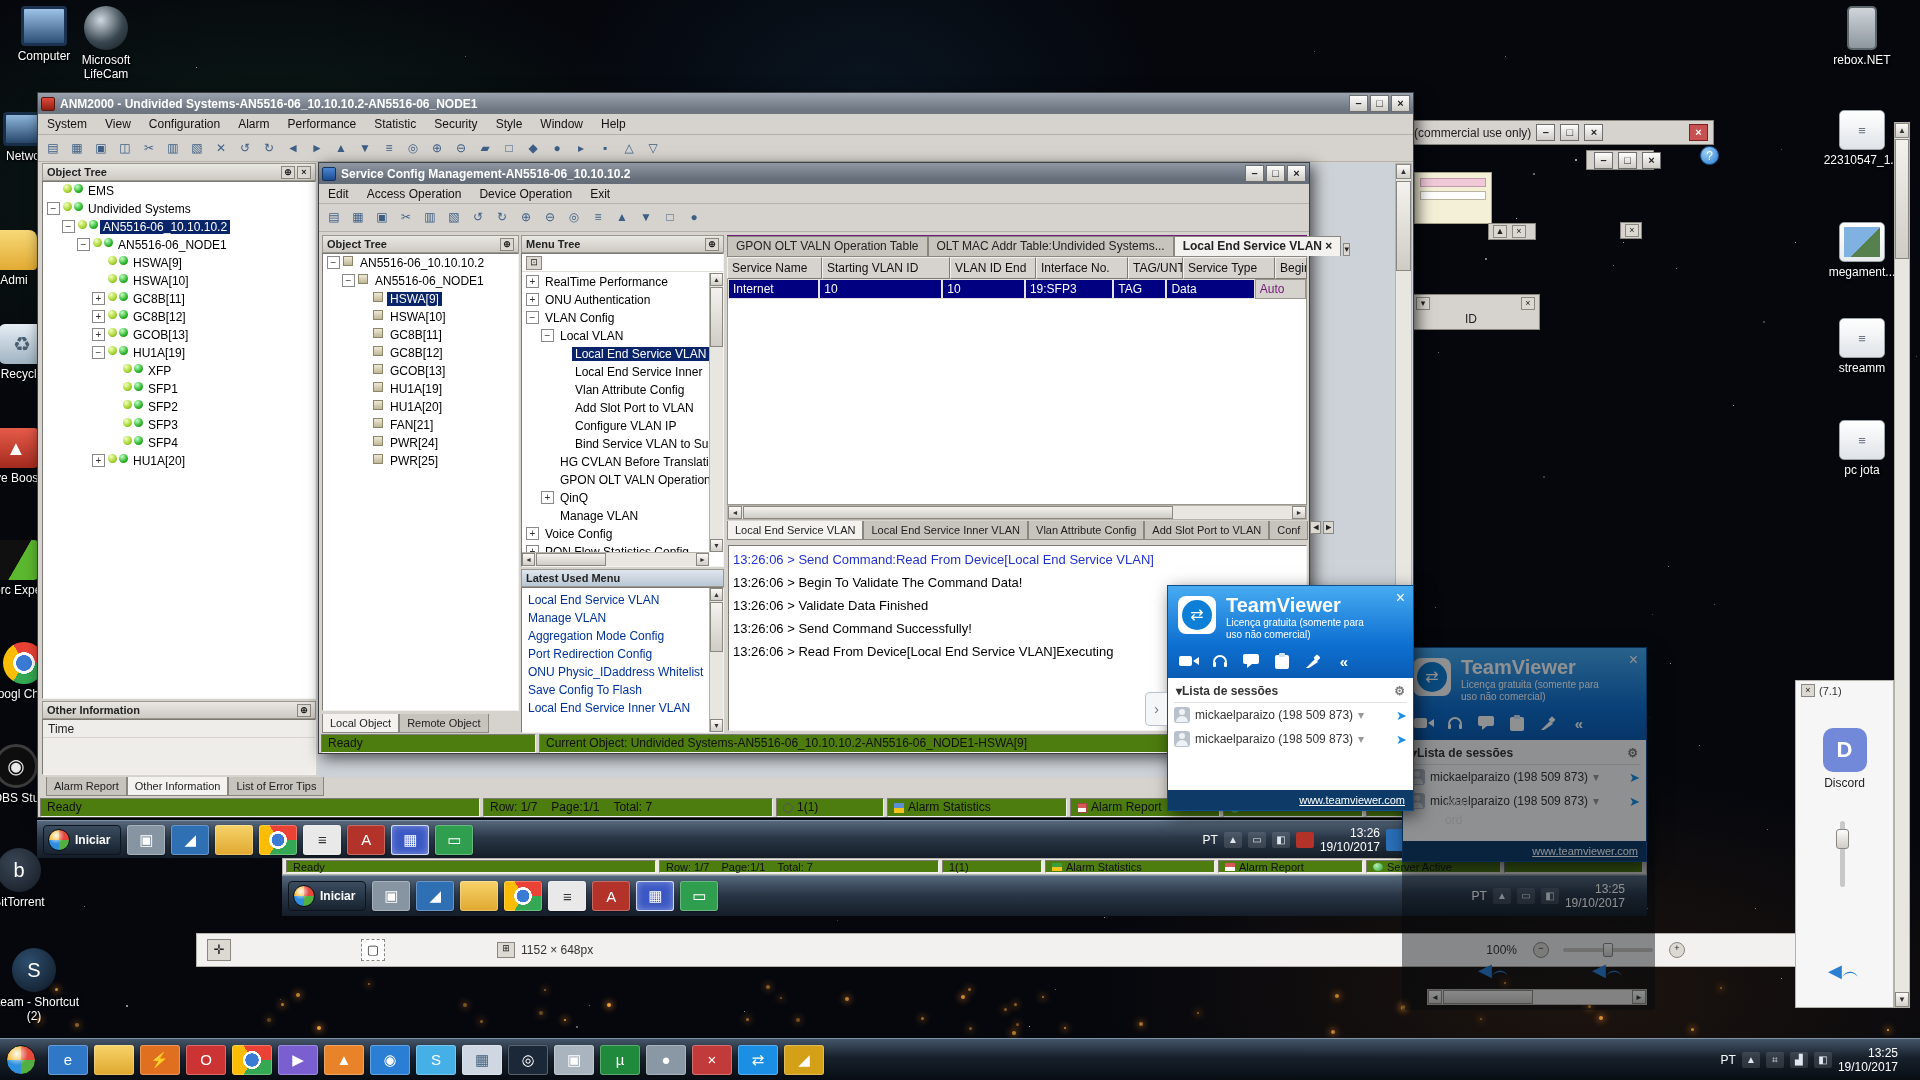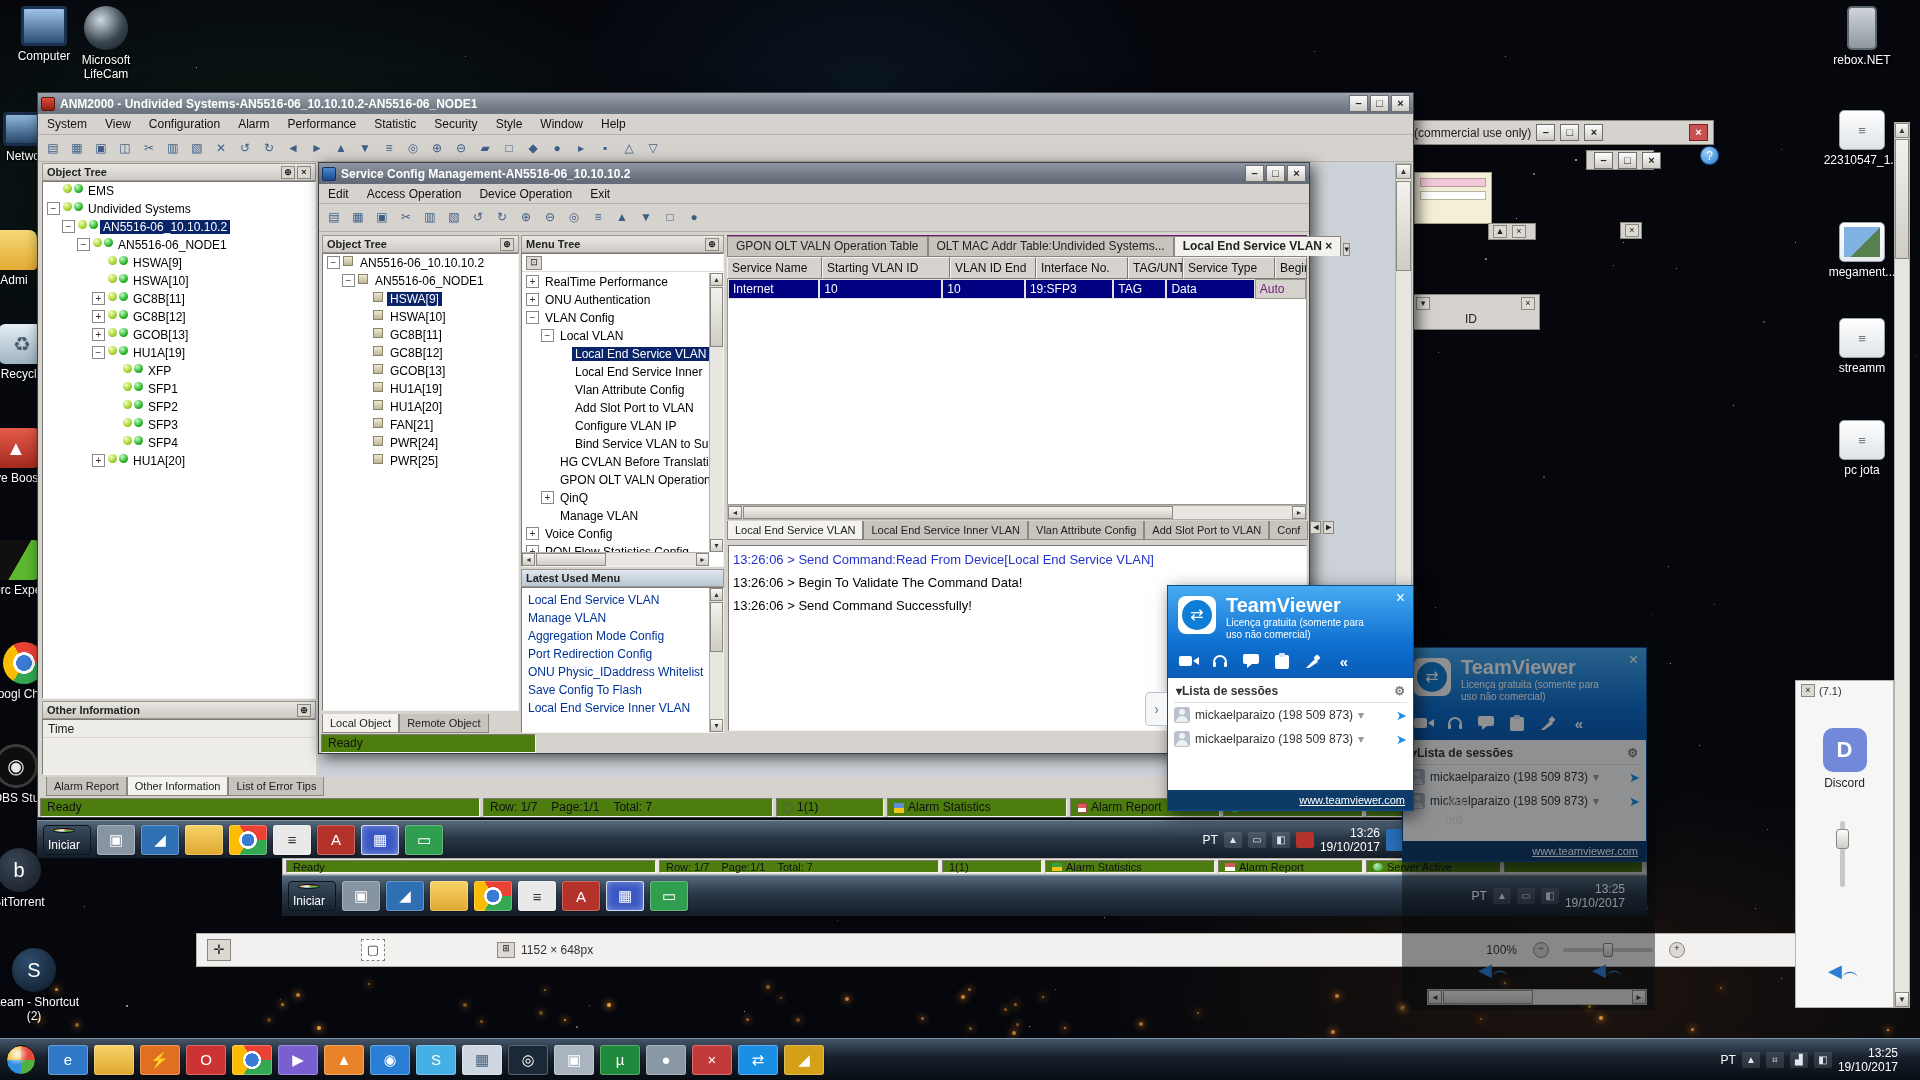--- a/index.html
+++ b/index.html
@@ -68,21 +68,21 @@
 .tcell{height:20px;line-height:19px;border-color:#e6e3de;}
 .scroll{background:#e8e6e1;border:1px solid #b5b2ac;position:absolute;}
 .sbtn{position:absolute;background:linear-gradient(#fbfaf8,#d2cfc9);border:1px solid #8a8780;color:#333;text-align:center;}
 .sthumb{position:absolute;background:linear-gradient(#f4f2ee,#cfccc6);border:1px solid #8a8780;}
 .statusbar{display:flex;align-items:center;gap:3px;font-size:12px;color:#111;}
 .sunk{border:1px solid;border-color:#7d7a74 #f4f2ee #f4f2ee #7d7a74;height:19px;line-height:17px;padding:0 6px;background:#4d7c0f;white-space:nowrap;display:flex;align-items:center;gap:4px;}
 .sicon{width:10px;height:10px;display:inline-block;flex:0 0 10px;}
 
 
 .glass{background:linear-gradient(#55687c,#2a3747 45%,#141d28);border-top:1px solid #7d93a8;display:flex;align-items:center;padding:0 6px;}
-.startbtn{display:flex;align-items:center;gap:5px;background:linear-gradient(#3b4c60,#17222e);border:1px solid #0c141d;border-radius:4px;padding:2px 10px 2px 4px;color:#fff;font-size:12px;font-weight:normal;height:30px;flex-direction:column;}
+.startbtn{display:flex;align-items:center;gap:5px;background:linear-gradient(#3b4c60,#17222e);border:1px solid #0c141d;border-radius:4px;padding:2px 10px 2px 4px;color:#fff;font-size:12px;font-weight:bold;height:30px;}
 .orb{width:22px;height:22px;border-radius:50%;border:1px solid #0a1016;background:
  radial-gradient(circle at 35% 28%, rgba(255,255,255,.95), rgba(255,255,255,0) 42%),
  conic-gradient(#e4493b 0 90deg,#52b043 0 180deg,#2f8fde 0 270deg,#f2b21d 0 360deg);}
 .tile{width:38px;height:30px;margin-left:6px;border-radius:3px;display:flex;align-items:center;justify-content:center;font-size:15px;color:#fff;box-shadow:inset 0 0 0 1px rgba(255,255,255,.28), 0 1px 2px rgba(0,0,0,.5);}
 .tile.active{box-shadow:inset 0 0 0 1px rgba(255,255,255,.7), inset 0 0 8px rgba(255,255,255,.45);}
 .chrome-tile{background:radial-gradient(circle at 50% 50%, #3a7bd5 0 26%, #fff 27% 36%, transparent 37%),conic-gradient(from -30deg,#ea4335 0 120deg,#34a853 0 240deg,#fbbc05 0 360deg);}
 .folder-tile{background:linear-gradient(#f7d36a,#dfa82f);}
 .tray{margin-left:auto;display:flex;align-items:center;gap:6px;color:#fff;font-size:12px;}
 .mini{width:18px;height:16px;background:rgba(255,255,255,.12);border-radius:2px;color:#dfe8f0;font-size:10px;line-height:15px;text-align:center;}
 .clock{text-align:right;font-size:12px;line-height:14px;color:#fff;}
@@ -882,25 +882,28 @@
         <span class="vtab">Add Slot Port to VLAN</span>
         <span class="vtab">Conf</span>
         <span style="flex: 1 1 0%;"></span>
         <span class="pbtn">◄</span>
         <span class="pbtn">►</span>
       </div>
 
     <div class="sunken abs" id="scm-log" style="left:409px;top:382px;width:579px;height:186px;padding:2px 0;">
         <div class="logline hl">13:26:06 &gt; Send Command:Read From Device[Local End Service VLAN]</div>
         <div class="logline">13:26:06 &gt; Begin To Validate The Command Data!</div>
+        <div class="logline">13:26:06 &gt; Validate Data Finished</div>
         <div class="logline">13:26:06 &gt; Send Command Successfully!</div>
+        <div class="logline">13:26:06 &gt; Read From Device[Local End Service VLAN]Executing</div>
       </div>
 
     <div class="abs statusbar" style="left:2px;top:570px;width:988px;height:20px;">
       <span class="sunk" style="flex:0 0 215px;">Ready</span>
+      <span class="sunk" style="flex:1;">Current Object: Undivided Systems-AN5516-06_10.10.10.2-AN5516-06_NODE1-HSWA[9]</span>
     </div>
   </div>
 
   <div class="abs glass" id="tb1" style="left:37px;top:820px;width:1377px;height:38px;">
     <div class="startbtn">
       <span class="orb"></span>
       <span>Iniciar</span>
     </div>
     <div id="tb1-icons" style="display:flex;align-items:center;">
         <div class="tile" style="background: rgb(135, 149, 163);">▣</div>

